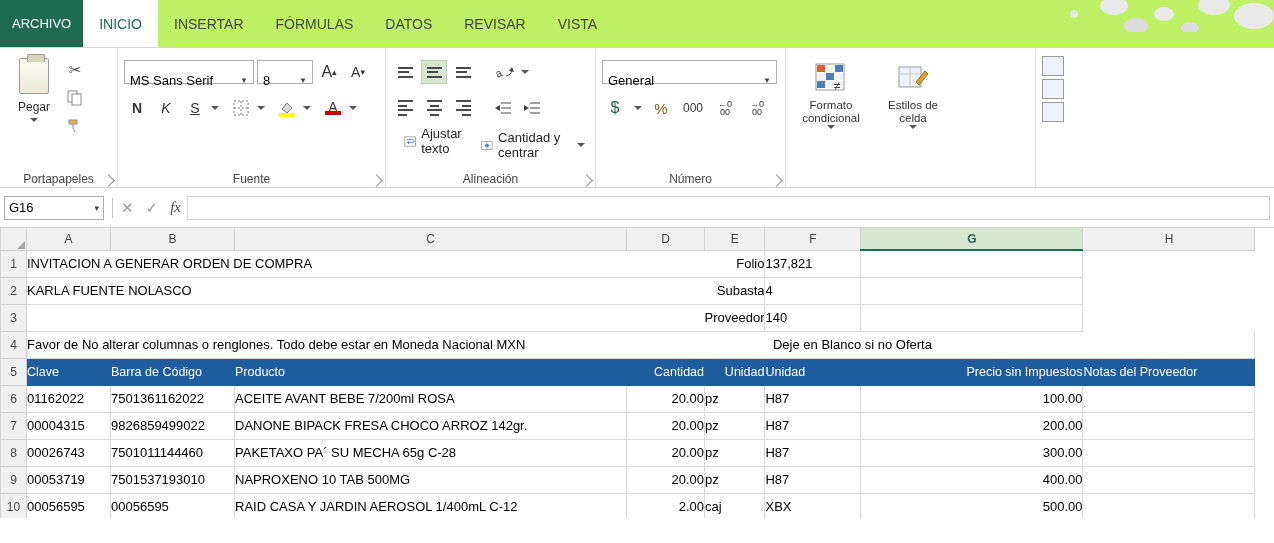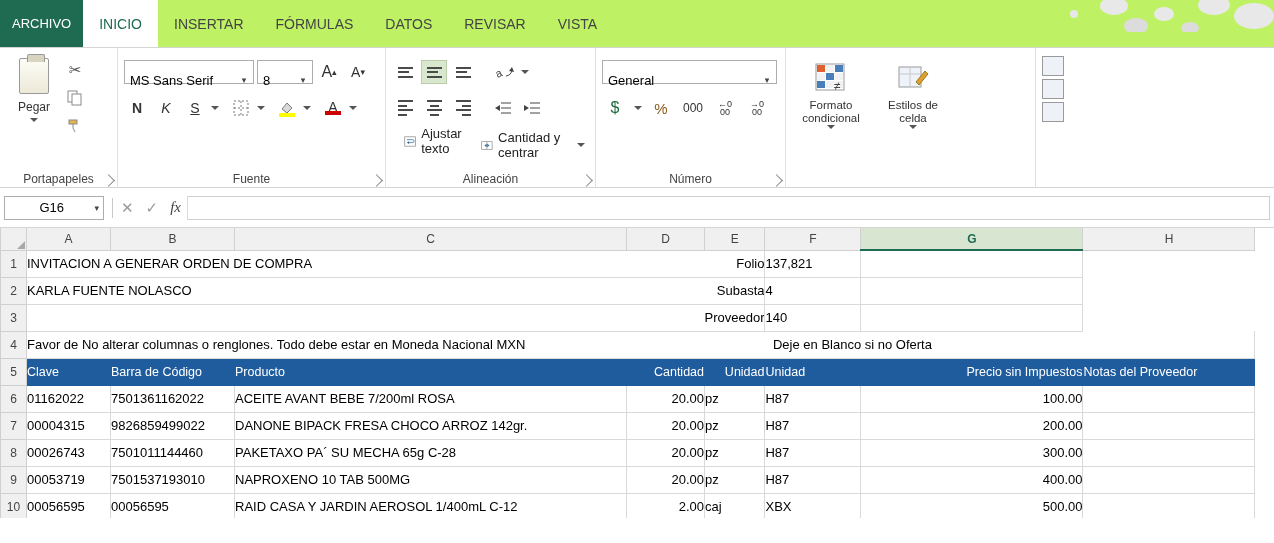--- a/index.html
+++ b/index.html
@@ -172,21 +172,21 @@
     height:40px; display:flex; align-items:center;
     background:#fff; border-bottom:1px solid #d4d4d4;
     padding:0 4px;
   }
   .namebox {
     width:100px; height:24px;
     border:1px solid #adadad; background:#fff;
     display:flex; align-items:center; padding:0 4px;
     font-size:13px;
   }
-  .namebox .nv { flex:1;text-align:center; }
+  .namebox .nv { flex:1; }
   .fbdivider { width:1px; height:20px; background:#c8c8c8; margin:0 8px; }
   .fbicons { display:flex; align-items:center; gap:12px; color:#999; font-size:15px; margin-right:6px; }
   .fbicons .ok { color:#999; }
   .fx { font-style:italic; font-family:"Liberation Serif", serif; font-size:15px; color:#444; }
   .finput {
     flex:1; height:24px; border:1px solid #cfcfcf; border-left:1px solid #d9d9d9;
     background:#fff; display:flex; align-items:center; padding:0 4px; font-size:13px;
   }
 
   

